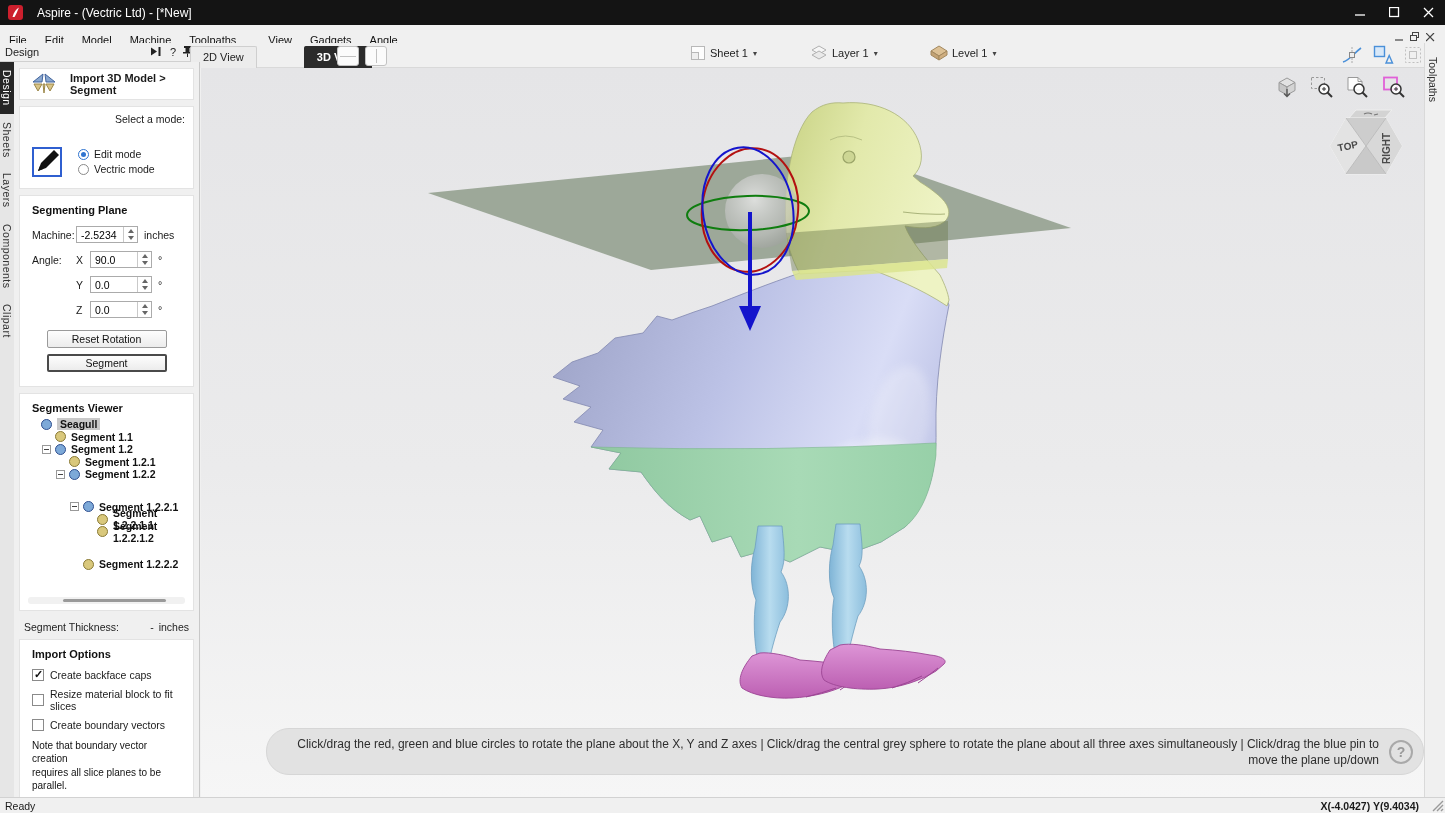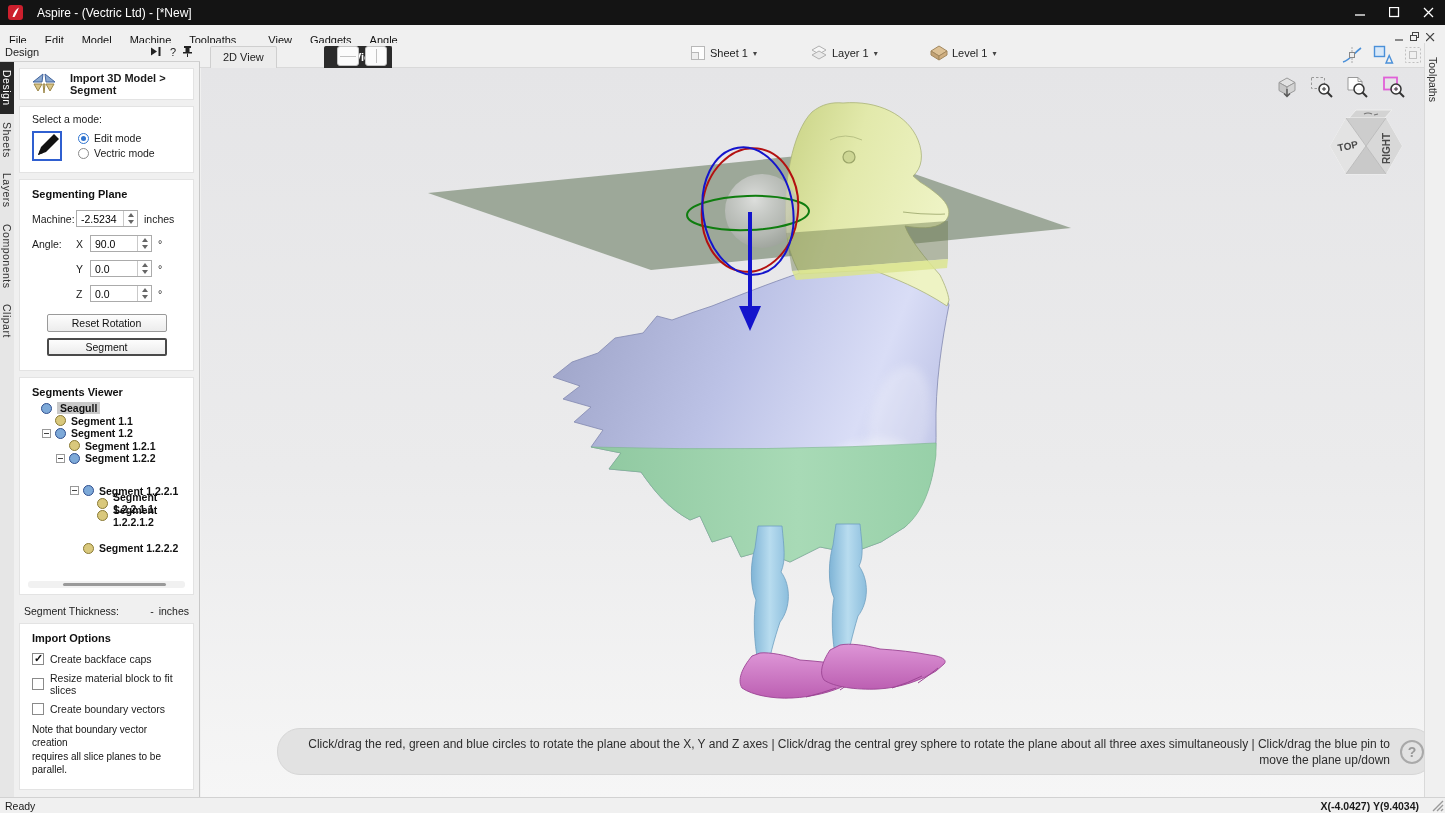--- a/index.html
+++ b/index.html
@@ -20,21 +20,21 @@
   .menubar { position:absolute; left:0; top:32px; width:1445px; height:18px; background:#f0f0f0; display:flex; align-items:flex-start; }
   .menu-item { padding:2px 9px; font-size:11px; color:#111; }
   .menu-item:nth-child(6) { margin-left:14px; }
   .mdi-controls { margin-left:auto; display:flex; align-items:center; gap:6px; padding-right:10px; color:#444; }
 
   
   .headerrow { position:absolute; left:0; top:43px; width:1445px; height:25px; background:#f0f0f0; border-bottom:1px solid #d9d9d9; }
   .design-header { position:absolute; left:0; top:0; width:200px; height:19px; background:#f0f0f0; display:flex; align-items:center; border-bottom:1px solid #d0d0d0;}
   .design-header .dh-label { padding-left:5px; font-size:11px; color:#222; }
   .dh-icons { margin-left:auto; display:flex; align-items:center; gap:7px; padding-right:8px; color:#333; }
-  .view-tabs { position:absolute; left:210px; top:3px; display:flex;gap:47px; }
+  .view-tabs { position:absolute; left:190px; top:3px; display:flex;gap:47px; }
   .vtab { height:22px; padding:4px 12px 0 12px; font-size:11px; border:1px solid #cfcfcf; border-bottom:none; background:#ececec; color:#222; border-radius:2px 2px 0 0; }
   .vtab.active { background:#2b2b2b; color:#fff; border-color:#2b2b2b; font-weight:bold; }
   .split-icons { position:absolute; left:337px; top:3px; display:flex; gap:6px; }
   .split-icon { width:22px; height:20px; border:1px solid #c2c2c2; border-radius:3px; background:#fbfbfb; position:relative; }
   .split-icon.h::after { content:""; position:absolute; left:2px; right:2px; top:9px; border-top:1px solid #c2c2c2; }
   .split-icon.v::after { content:""; position:absolute; top:2px; bottom:2px; left:10px; border-left:1px solid #c2c2c2; }
   .tb-drop { position:absolute; top:2px; display:flex; align-items:center; gap:4px; font-size:11px; color:#222; }
   .tb-drop .caret { font-size:8px; color:#444; margin-left:1px; }
   .tb-right-icons { position:absolute; right:22px; top:2px; display:flex; gap:9px; }
 
@@ -45,21 +45,21 @@
 
   
   .panel { position:absolute; left:14px; top:62px; width:186px; height:735px; background:#f0f0f0; border-right:1px solid #c8c8c8; }
   .card { background:#fff; margin:6px 5px 0 5px; border:1px solid #e3e3e3; }
   .card-title { font-weight:bold; font-size:11px; padding:8px 0 2px 12px; color:#111; }
   .dlg-header { display:flex; align-items:center; height:32px; }
   .dlg-header .dlg-title { font-weight:bold; font-size:11px; margin-left:12px; }
   .dlg-header svg { margin-left:10px; flex:none; }
 
   .mode-card { padding:6px 8px 10px 12px; }
-  .mode-label { font-size:10.5px; margin-bottom:4px; }
+  .mode-label { font-size:10.5px; margin-bottom:20px;text-align:right; }
   .mode-body { display:flex; align-items:center; }
   .mode-icon { width:30px; height:30px; border:2px solid #2f5fd0; background:#fff; position:relative; flex:none; }
   .radios { margin-left:16px; }
   .radio-row { display:flex; align-items:center; margin:3px 0; font-size:10.5px; }
   .radio { width:11px; height:11px; border-radius:50%; border:1px solid #8a8a8a; margin-right:5px; position:relative; background:#fff; }
   .radio.sel { border-color:#2f74d0; }
   .radio.sel::after { content:""; position:absolute; left:2px; top:2px; width:5px; height:5px; border-radius:50%; background:#2f74d0; }
 
   .row { display:flex; align-items:center; margin:8px 0 8px 12px; font-size:10.5px; }
   .row .lab { width:44px; }
@@ -105,21 +105,21 @@
   .bb-row1 { display:flex; justify-content:space-between; }
   .bb-row1 .imp { width:36px; }
   .bb-row2 { margin-top:7px; }
 
   
   .viewport { position:absolute; left:201px; top:68px; width:1223px; height:729px; background:linear-gradient(180deg,#e5e5e7 0%,#ebebec 55%,#f6f6f6 100%); overflow:hidden; }
   .scene { position:absolute; left:0; top:0; }
   .vp-zoom-icons { position:absolute; right:18px; top:8px; display:flex; gap:12px; align-items:center; }
   .viewcube { position:absolute; right:18px; top:38px; }
 
-  .hintbar { position:absolute; left:76px; bottom:22px; width:1158px; height:47px; background:#e2e2e2; border:1px solid #d6d6d6; border-radius:23px; padding:7px 44px 0 26px; font-size:12px; color:#2e2e2e; text-align:right; line-height:16px; }
+  .hintbar { position:absolute; left:65px; bottom:22px; width:1158px; height:47px; background:#e2e2e2; border:1px solid #d6d6d6; border-radius:23px; padding:7px 44px 0 26px; font-size:12px; color:#2e2e2e; text-align:right; line-height:16px; }
   .help-circle { position:absolute; right:10px; top:11px; width:24px; height:24px; border:2px solid #a9a9a9; border-radius:50%; color:#999; font-size:14px; font-weight:bold; text-align:center; line-height:21px; }
 
   
   .right-strip { position:absolute; right:0; top:43px; width:21px; height:754px; background:#f0f0f0; border-left:1px solid #d9d9d9; }
   .right-tab { writing-mode:vertical-lr; font-size:10.5px; color:#333; padding:6px 2px; margin-top:8px; }
 
   
   .statusbar { position:absolute; left:0; top:797px; width:1445px; height:16px; background:#f0f0f0; border-top:1px solid #d2d2d2; display:flex; align-items:center; font-size:10.5px; }
   .status-left { padding-left:5px; }
   .status-right { margin-left:auto; padding-right:26px;font-weight:bold; }

